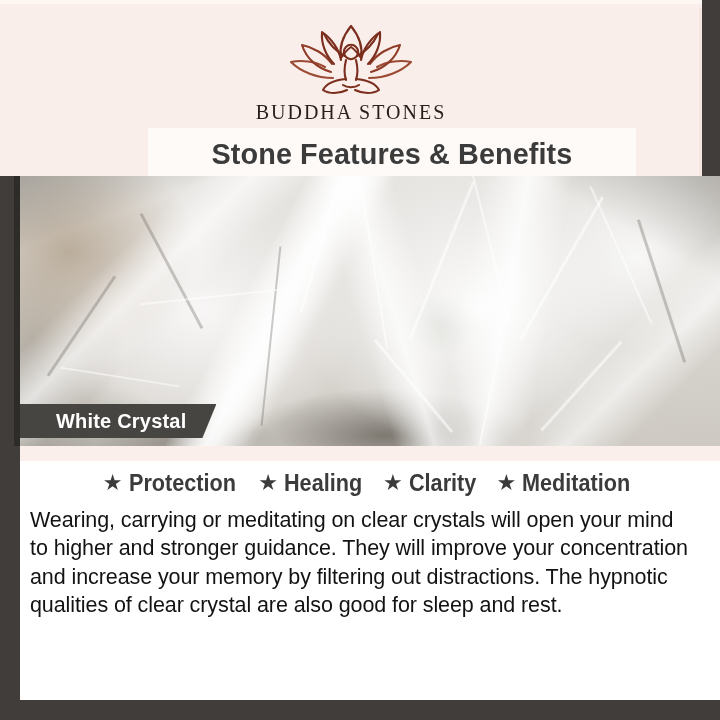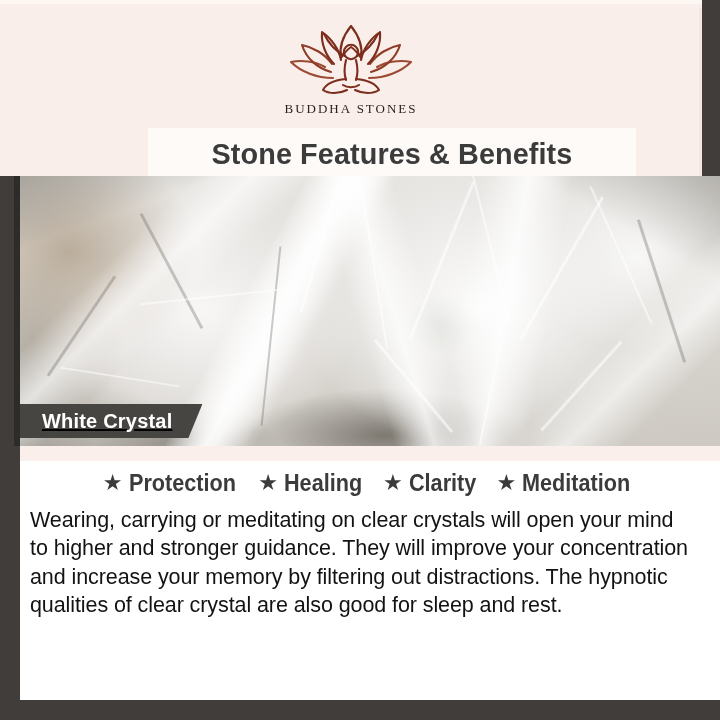--- a/index.html
+++ b/index.html
@@ -48,21 +48,21 @@
     align-items: center;
   }
   .logo-mark {
     width: 148px;
     height: 78px;
     display: block;
   }
   .brand-name {
     margin-top: 3px;
     font-family: "Liberation Serif", serif;
-    font-size: 13px;
+    font-size: 20px;
     letter-spacing: 2.0px;
     color: #2b1d17;
     font-weight: 400;
   }
 
   
   .title-banner {
     position: absolute;
     left: 148px;
     top: 124px;
@@ -164,26 +164,25 @@
     width: 720px; height: 20px;
     background: #403d3a;
   }
 
   
   .caption-tag {
     position: absolute;
     left: 20px;
     top: 404px;
     height: 34px;
-    padding: 0 30px 0 22px;
+    padding: 0 30px 0 36px;
     display: flex;
     align-items: center;
     background: #474542;
     clip-path: polygon(0 0, 100% 0, calc(100% - 14px) 100%, 0 100%);
-    text-decoration: underline;
   }
   .caption-text {
     font-family: "Liberation Sans", sans-serif;
     font-weight: bold;
     font-size: 20px;
     color: #ffffff;
     letter-spacing: 0.2px;
     white-space: nowrap;
   }
 

